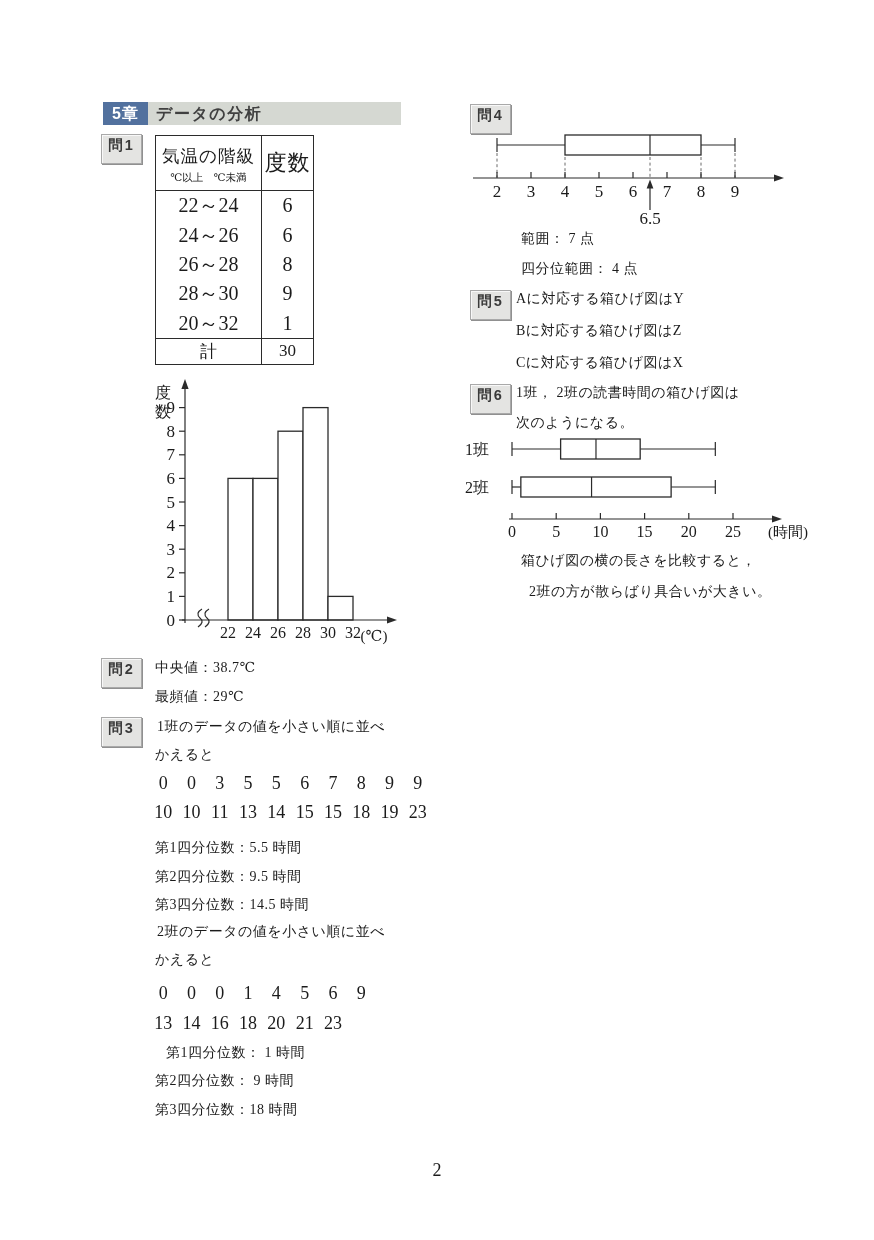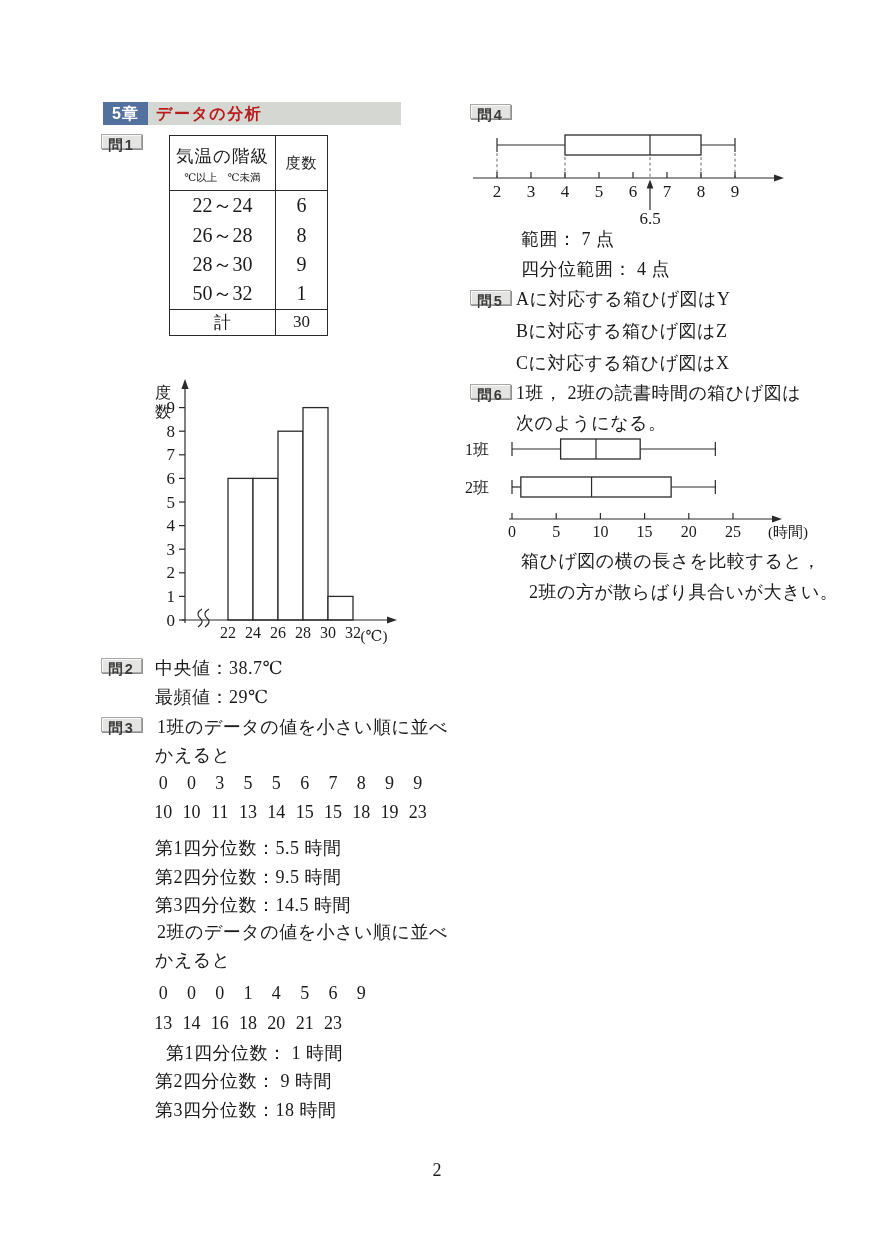--- a/index.html
+++ b/index.html
@@ -5,39 +5,39 @@
   html,body{margin:0;padding:0;background:#fff;}
   .page{position:relative;width:874px;height:1240px;background:#ffffff;overflow:hidden;
         font-family:"Liberation Serif","DejaVu Serif",serif;color:#1b1b1b;}
   
   .chapter-bar{position:absolute;left:103px;top:102px;width:298px;height:23px;background:#d5d8d2;}
   .chapter-badge{position:absolute;left:0;top:0;width:45px;height:23px;background:#52719e;color:#fff;
         text-align:center;line-height:23px;font-family:"Liberation Sans","DejaVu Sans",sans-serif;
         font-weight:700;font-size:16px;letter-spacing:1px;}
   .chapter-title{position:absolute;left:53px;top:0;height:23px;line-height:23px;
         font-family:"Liberation Sans","DejaVu Sans",sans-serif;font-weight:700;font-size:16px;
-        letter-spacing:1.5px;color:#b91c1c;}
-  
-  .badge{position:absolute;width:41px;height:15px;background:#e4e4e2;border:1px solid #a9a9a9;
+        letter-spacing:1.5px;color:#404040;}
+  
+  .badge{position:absolute;width:41px;height:30px;background:#e4e4e2;border:1px solid #a9a9a9;
         box-shadow:inset 1px 1px 0 #f8f8f8,1px 1px 0 #909090;
         font-family:"Liberation Sans","DejaVu Sans",sans-serif;font-size:14.5px;font-weight:700;
         color:#3a3a3a;text-align:center;line-height:21px;letter-spacing:2px;box-sizing:border-box;}
   
-  .tl{position:absolute;font-size:18px;line-height:22px;letter-spacing:0.5px;white-space:pre;}
-  
-  .freq-table{position:absolute;left:169px;top:135px;width:137px;border-collapse:collapse;
+  .tl{position:absolute;font-size:14px;line-height:22px;letter-spacing:0.5px;white-space:pre;}
+  
+  .freq-table{position:absolute;left:155px;top:135px;width:137px;border-collapse:collapse;
         table-layout:fixed;text-align:center;border:1.5px solid #2b2b2b;}
   .freq-table th,.freq-table td{padding:0;font-weight:normal;}
   .freq-table th:first-child,.freq-table td:first-child{border-right:1.1px solid #2b2b2b;}
   .freq-table thead th{border-bottom:1.1px solid #2b2b2b;}
   .freq-table tfoot td{border-top:1.1px solid #2b2b2b;font-size:17px;height:25px;}
   .freq-table tbody td{font-size:20px;height:29.4px;}
   .th-main{font-size:17.5px;letter-spacing:1px;padding-top:7px;}
   .th-sub{font-size:10.5px;letter-spacing:0;padding:3px 0 5px;}
-  .th-freq{font-size:15px;letter-spacing:1px;}
+  .th-freq{font-size:22px;letter-spacing:1px;}
   
   .num-row{position:absolute;left:149px;display:flex;}
   .num-row span{display:inline-block;width:28.3px;text-align:center;font-size:18px;line-height:20px;}
   
   .pageno{position:absolute;left:0;right:0;top:1160px;text-align:center;font-size:18px;}
   
   svg.chart{position:absolute;overflow:visible;}
   svg.chart text{font-family:"Liberation Serif","DejaVu Serif",serif;fill:#1b1b1b;}
   .ax{stroke:#2b2b2b;stroke-width:1.2;fill:none;}
   .bx{fill:#ffffff;stroke:#2b2b2b;stroke-width:1.3;}
@@ -71,33 +71,37 @@
         <th class="th-freq">度数</th>
       </tr>
     </thead>
     <tbody>
 
         <tr>
           <td>22～24</td>
           <td>6</td>
         </tr>
 
+        <tr>
+          <td>24～26</td>
+          <td>6</td>
+        </tr>
 
         <tr>
           <td>26～28</td>
           <td>8</td>
         </tr>
 
         <tr>
           <td>28～30</td>
           <td>9</td>
         </tr>
 
         <tr>
-          <td>50～32</td>
+          <td>20～32</td>
           <td>1</td>
         </tr>
       </tbody>
     <tfoot>
       <tr>
         <td>計</td>
         <td>30</td>
       </tr>
     </tfoot>
   </table>

